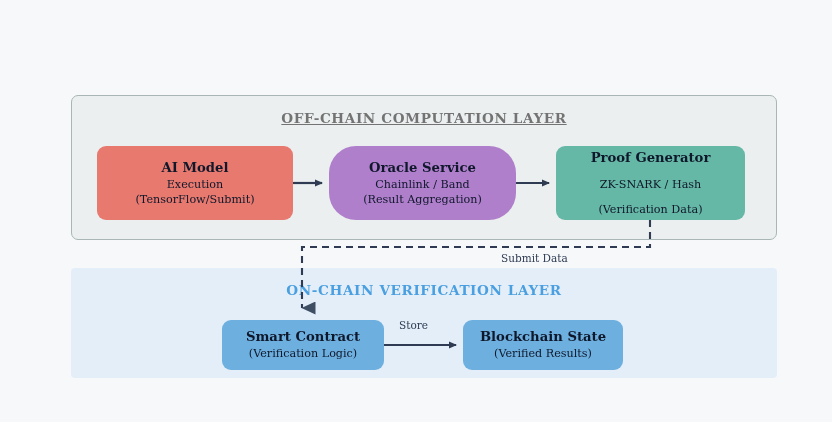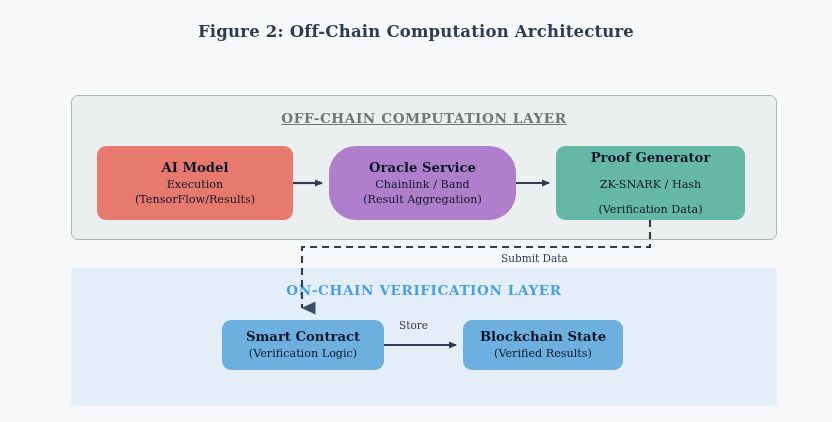--- a/index.html
+++ b/index.html
@@ -39,21 +39,21 @@
   }
   .panel-offchain {
     left: 71px; top: 95px;
     width: 706px; height: 145px;
     background: #EBEFEF;
     border: 1.4px solid #A8B6B6;
     border-radius: 7px;
   }
   .panel-onchain {
     left: 71px; top: 268px;
-    width: 706px; height: 138px;
+    width: 706px; height: 110px;
     background: #E3EEF9;
     border-radius: 4px;
   }
   .panel-title {
     position: absolute;
     left: 0; width: 100%;
     text-align: center;
     font-weight: bold;
     font-size: 13.6px;
     letter-spacing: 0.6px;
@@ -117,34 +117,33 @@
     left: 0; top: 0;
     width: 832px; height: 422px;
     pointer-events: none;
   }
 </style>
 </head>
 <body>
 
 <div id="stage">
 
-  <div class="fig-title">Figure 2: Off-Chain Computation Architecture</div>
 
   <div class="panel panel-offchain">
     <div class="panel-title">OFF-CHAIN COMPUTATION LAYER</div>
   </div>
 
   <div class="panel panel-onchain">
     <div class="panel-title">ON-CHAIN VERIFICATION LAYER</div>
   </div>
 
   <div class="node" id="node-ai">
     <div class="n-title">AI Model</div>
     <div class="n-sub">Execution</div>
-    <div class="n-sub2">(TensorFlow/Results)</div>
+    <div class="n-sub2">(TensorFlow/Submit)</div>
   </div>
 
   <div class="node" id="node-oracle">
     <div class="n-title">Oracle Service</div>
     <div class="n-sub">Chainlink / Band</div>
     <div class="n-sub2">(Result Aggregation)</div>
   </div>
 
   <div class="node" id="node-proof">
     <div class="n-title">Proof Generator</div>

